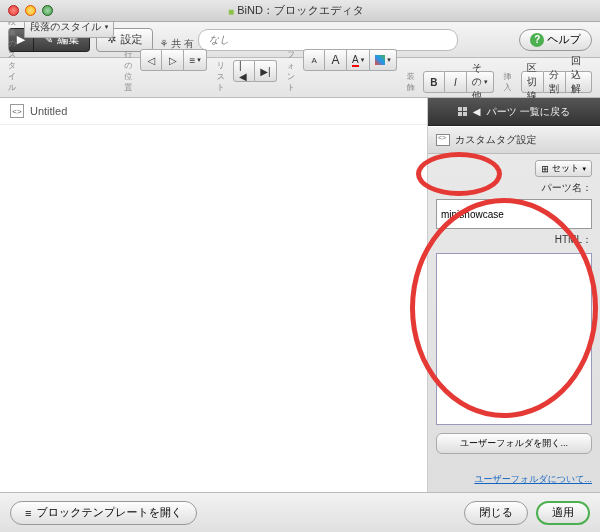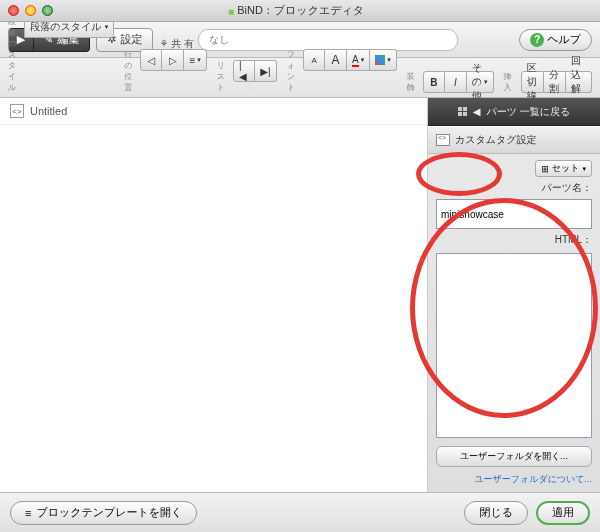--- a/index.html
+++ b/index.html
@@ -17,21 +17,21 @@
 .topbar { height: 36px; background: linear-gradient(#f5f5f5, #e2e2e2); border-bottom: 1px solid #bbb; display: flex; align-items: center; padding: 0 8px; gap: 6px; }
 .seg { display: flex; }
 .seg .btn { border-left: none; }
 .seg .btn:first-child { border-left: 1px solid #999; border-radius: 4px 0 0 4px; }
 .seg .btn:last-child { border-radius: 0 4px 4px 0; }
 .btn { background: linear-gradient(#fdfdfd, #e0e0e0); border: 1px solid #999; height: 24px; padding: 0 10px; font-size: 11px; display: flex; align-items: center; gap: 4px; cursor: pointer; border-radius: 4px; color: #333; }
 .btn.dark { background: linear-gradient(#6a6a6a, #3c3c3c); color: #fff; border-color: #222; }
 .btn.play { width: 26px; justify-content: center; padding: 0; }
 .share-field { flex: 0 0 auto; display: flex; align-items: flex-end; }
 .share-label { font-size: 10px; color: #555; margin-right: 4px; }
-.share-val { background: #fff; border: 1px solid #bbb; border-radius: 10px; height: 20px; width: 260px; padding: 10px 10px; font-size: 10px; color: #777; display: flex; align-items: center; }
+.share-val { background: #fff; border: 1px solid #bbb; border-radius: 10px; height: 20px; width: 260px; padding: 10px 10px; font-size: 10px; color: #777; display: flex; align-items: center; font-style: italic; }
 .helpbtn { margin-left: auto; background: linear-gradient(#fdfdfd, #e0e0e0); border: 1px solid #999; border-radius: 12px; height: 22px; padding: 0 10px; font-size: 11px; display: flex; align-items: center; gap: 3px; cursor: pointer; }
 .helpbtn .q { background: #4caf50; color: #fff; border-radius: 50%; width: 14px; height: 14px; display: flex; align-items: center; justify-content: center; font-size: 10px; font-weight: bold; }
 
 .toolbar { height: 40px; background: linear-gradient(#f2f2f2, #e4e4e4); border-bottom: 1px solid #bbb; display: flex; align-items: flex-end; padding: 2px 8px 4px; gap: 10px; font-size: 9px; color: #666; }
 .tgroup { display: flex; flex-direction: row; gap: 8px; }
 .tgroup-label { font-size: 8px; color: #888; }
 .tbtns { display: flex; }
 .tbtn { background: linear-gradient(#fdfdfd, #dedede); border: 1px solid #aaa; border-left: none; height: 22px; min-width: 22px; padding: 0 5px; font-size: 10px; display: flex; align-items: center; justify-content: center; cursor: pointer; color: #333; }
 .tbtn:first-child { border-left: 1px solid #aaa; border-radius: 3px 0 0 3px; }
 .tbtn:last-child { border-radius: 0 3px 3px 0; }
@@ -50,21 +50,21 @@
 .side-panel-title { background: linear-gradient(#f0f0f0, #d8d8d8); border-top: 1px solid #fff; border-bottom: 1px solid #bbb; height: 28px; display: flex; align-items: center; gap: 5px; padding: 0 8px; font-size: 10px; color: #333; }
 .side-panel-title .picon { width: 14px; height: 12px; border: 1px solid #888; background: #fff; position: relative; }
 .side-panel-title .picon::after { content: "<>"; font-size: 7px; position: absolute; left: 1px; top: -1px; color: #666; }
 .side-body { flex: 1; padding: 6px 8px; display: flex; flex-direction: column; gap: 4px; }
 .side-row-right { display: flex; justify-content: flex-end; }
 .setbtn { background: linear-gradient(#fdfdfd, #dedede); border: 1px solid #aaa; border-radius: 3px; font-size: 9px; padding: 1px 5px; display: flex; align-items: center; gap: 3px; cursor: pointer; }
 .field-label { font-size: 10px; color: #333; text-align: right; }
 .text-input { width: 100%; height: 30px; border: 1px solid #999; background: #fff; font-size: 10px; padding: 0 4px; }
 .html-area { flex: 1; border: 1px solid #99b; background: #fff; margin-top: 2px; }
 .userfolder { background: linear-gradient(#fdfdfd, #dedede); border: 1px solid #aaa; border-radius: 6px; font-size: 9px; padding: 3px 5px; cursor: pointer; text-align: center; margin-top: 4px; }
-.userlink { font-size: 9px; color: #1565c0; text-align: right; cursor: pointer; margin-top: 2px; }
+.userlink { font-size: 9px; color: #1565c0; text-decoration: underline; text-align: right; cursor: pointer; margin-top: 15px; }
 
 .footer { height: 40px; background: linear-gradient(#f2f2f2, #e0e0e0); border-top: 1px solid #bbb; display: flex; align-items: center; padding: 0 10px; gap: 8px; }
 .footbtn { background: linear-gradient(#fdfdfd, #e0e0e0); border: 1px solid #999; border-radius: 12px; height: 24px; padding: 0 14px; font-size: 11px; display: flex; align-items: center; gap: 5px; cursor: pointer; }
 .footbtn.apply { border: 2px solid #4caf50; }
 .spacer { flex: 1; }
 
 .annot { position: absolute; pointer-events: none; z-index: 100; }
 .circ1 { border: 5px solid #e53935; border-radius: 50%; }
 .c-small { left: 416px; top: 152px; width: 86px; height: 44px; }
 .c-big { left: 410px; top: 198px; width: 188px; height: 220px; }

